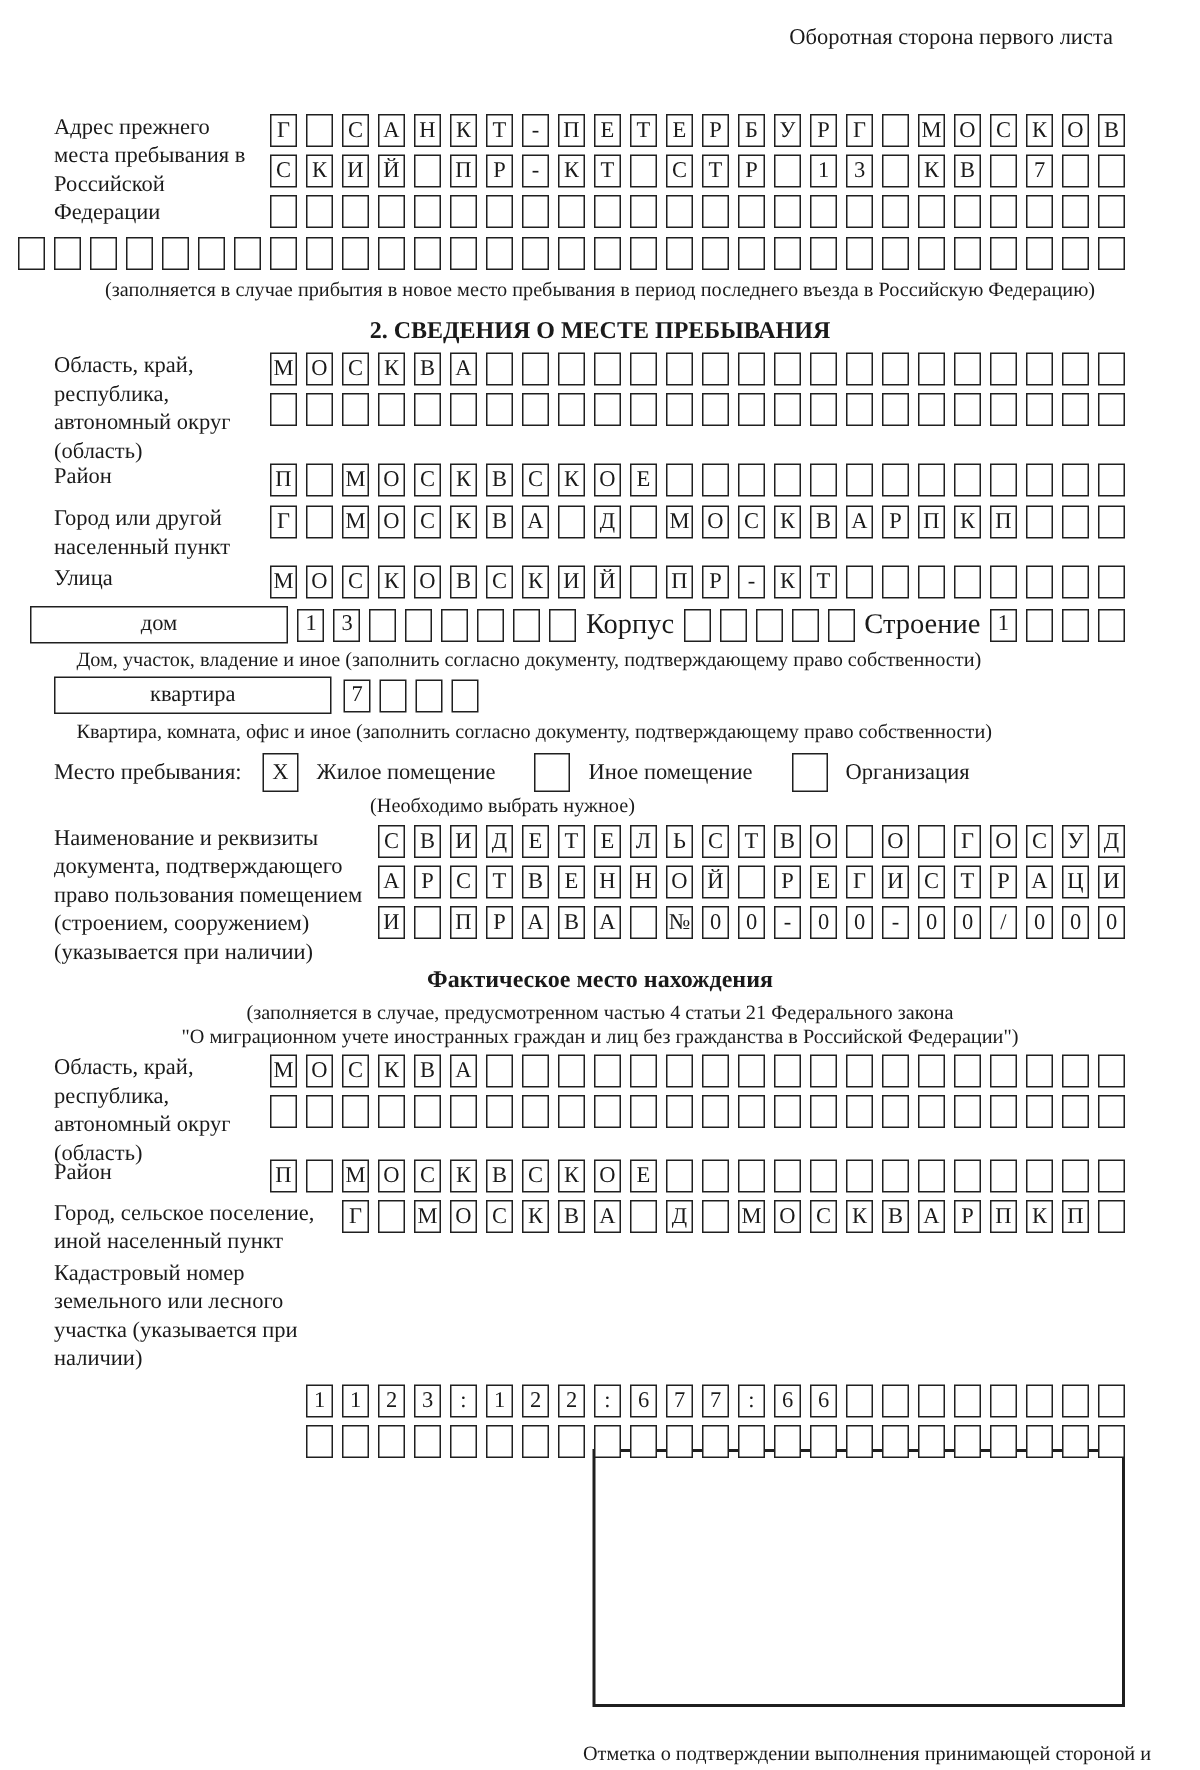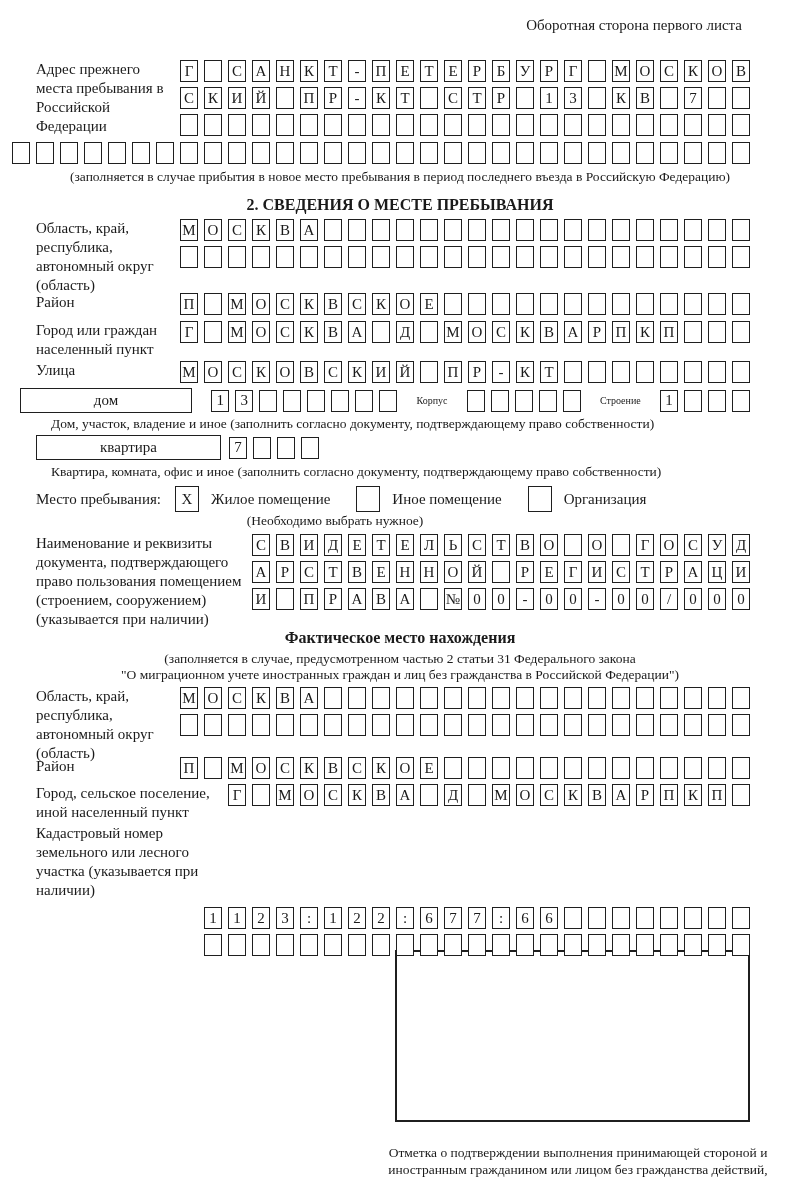--- a/index.html
+++ b/index.html
@@ -31,21 +31,21 @@
   .row-district{margin-top:-2px;}
   .row-city{margin-top:6px;}
   .row-street{margin-top:2px;}
   .house-row{display:flex;align-items:center;justify-content:space-between;padding:0 50px 0 20px;margin-top:5px;}
   .widebox{
     box-sizing:border-box;border:1.8px solid #1f1f1f;height:25px;
     display:inline-flex;align-items:center;justify-content:center;font-size:15px;flex:none;
   }
   .wb-house{width:172px;}
   .wb-flat{width:185px;}
-  .inline-label{font-size:10px;flex:none;}
+  .inline-label{font-size:19px;flex:none;}
   .cap-left{margin-top:3px;text-align:left;padding-left:36px;margin-left:15px;}
   .flat-row{display:flex;align-items:center;gap:8px;padding-left:36px;margin-top:3px;}
   .check-row{display:flex;align-items:center;padding-left:36px;margin-top:6px;font-size:15px;}
   .checkbox{
     width:24px;height:26px;box-sizing:border-box;border:1.8px solid #1f1f1f;
     display:inline-flex;align-items:center;justify-content:center;font-size:15px;flex:none;
   }
   .check-row .opt-label{margin:0 26px 0 12px;}
   .check-row .lead{margin-right:14px;}
   .choose-note{font-size:13.5px;line-height:16px;margin-top:1px;margin-left:180px;width:310px;text-align:center;}
@@ -64,21 +64,21 @@
   }
   .stamp-caption{width:390px;margin-left:383px;margin-top:22px;font-size:13.5px;line-height:17px;text-align:center;}
 </style>
 </head>
 <body>
 
 <div class="page">
 
   <div class="header-note">Оборотная сторона первого листа</div>
 
-  <div class="form-row blk" style="margin-top:26px;justify-content:flex-end;">
+  <div class="form-row blk" style="margin-top:42px;justify-content:flex-end;">
     <div class="label w150">Адрес прежнего места пребывания в Российской Федерации</div>
     <div class="rows">
       <div class="boxes">
           <span class="cell">Г</span>
           <span class="cell"></span>
           <span class="cell">С</span>
           <span class="cell">А</span>
           <span class="cell">Н</span>
           <span class="cell">К</span>
           <span class="cell">Т</span>
@@ -277,21 +277,21 @@
           <span class="cell"></span>
           <span class="cell"></span>
           <span class="cell"></span>
           <span class="cell"></span>
           <span class="cell"></span>
         </div>
     </div>
   </div>
 
   <div class="form-row row-city">
-    <div class="label w140">Город или граждан населенный пункт</div>
+    <div class="label w140">Город или другой населенный пункт</div>
     <div class="rows">
       <div class="boxes">
           <span class="cell">Г</span>
           <span class="cell"></span>
           <span class="cell">М</span>
           <span class="cell">О</span>
           <span class="cell">С</span>
           <span class="cell">К</span>
           <span class="cell">В</span>
           <span class="cell">А</span>
@@ -468,21 +468,21 @@
           <span class="cell">0</span>
           <span class="cell">/</span>
           <span class="cell">0</span>
           <span class="cell">0</span>
           <span class="cell">0</span>
         </div>
     </div>
   </div>
 
   <div class="fact-title">Фактическое место нахождения</div>
-  <div class="fact-note">(заполняется в случае, предусмотренном частью 2 статьи 31 Федерального закона</div>
+  <div class="fact-note">(заполняется в случае, предусмотренном частью 4 статьи 21 Федерального закона</div>
   <div class="fact-note2">"О миграционном учете иностранных граждан и лиц без гражданства в Российской Федерации")</div>
 
   <div class="form-row fact-region">
     <div class="label w140">Область, край, республика, автономный округ (область)</div>
     <div class="rows">
       <div class="boxes">
           <span class="cell">М</span>
           <span class="cell">О</span>
           <span class="cell">С</span>
           <span class="cell">К</span>

